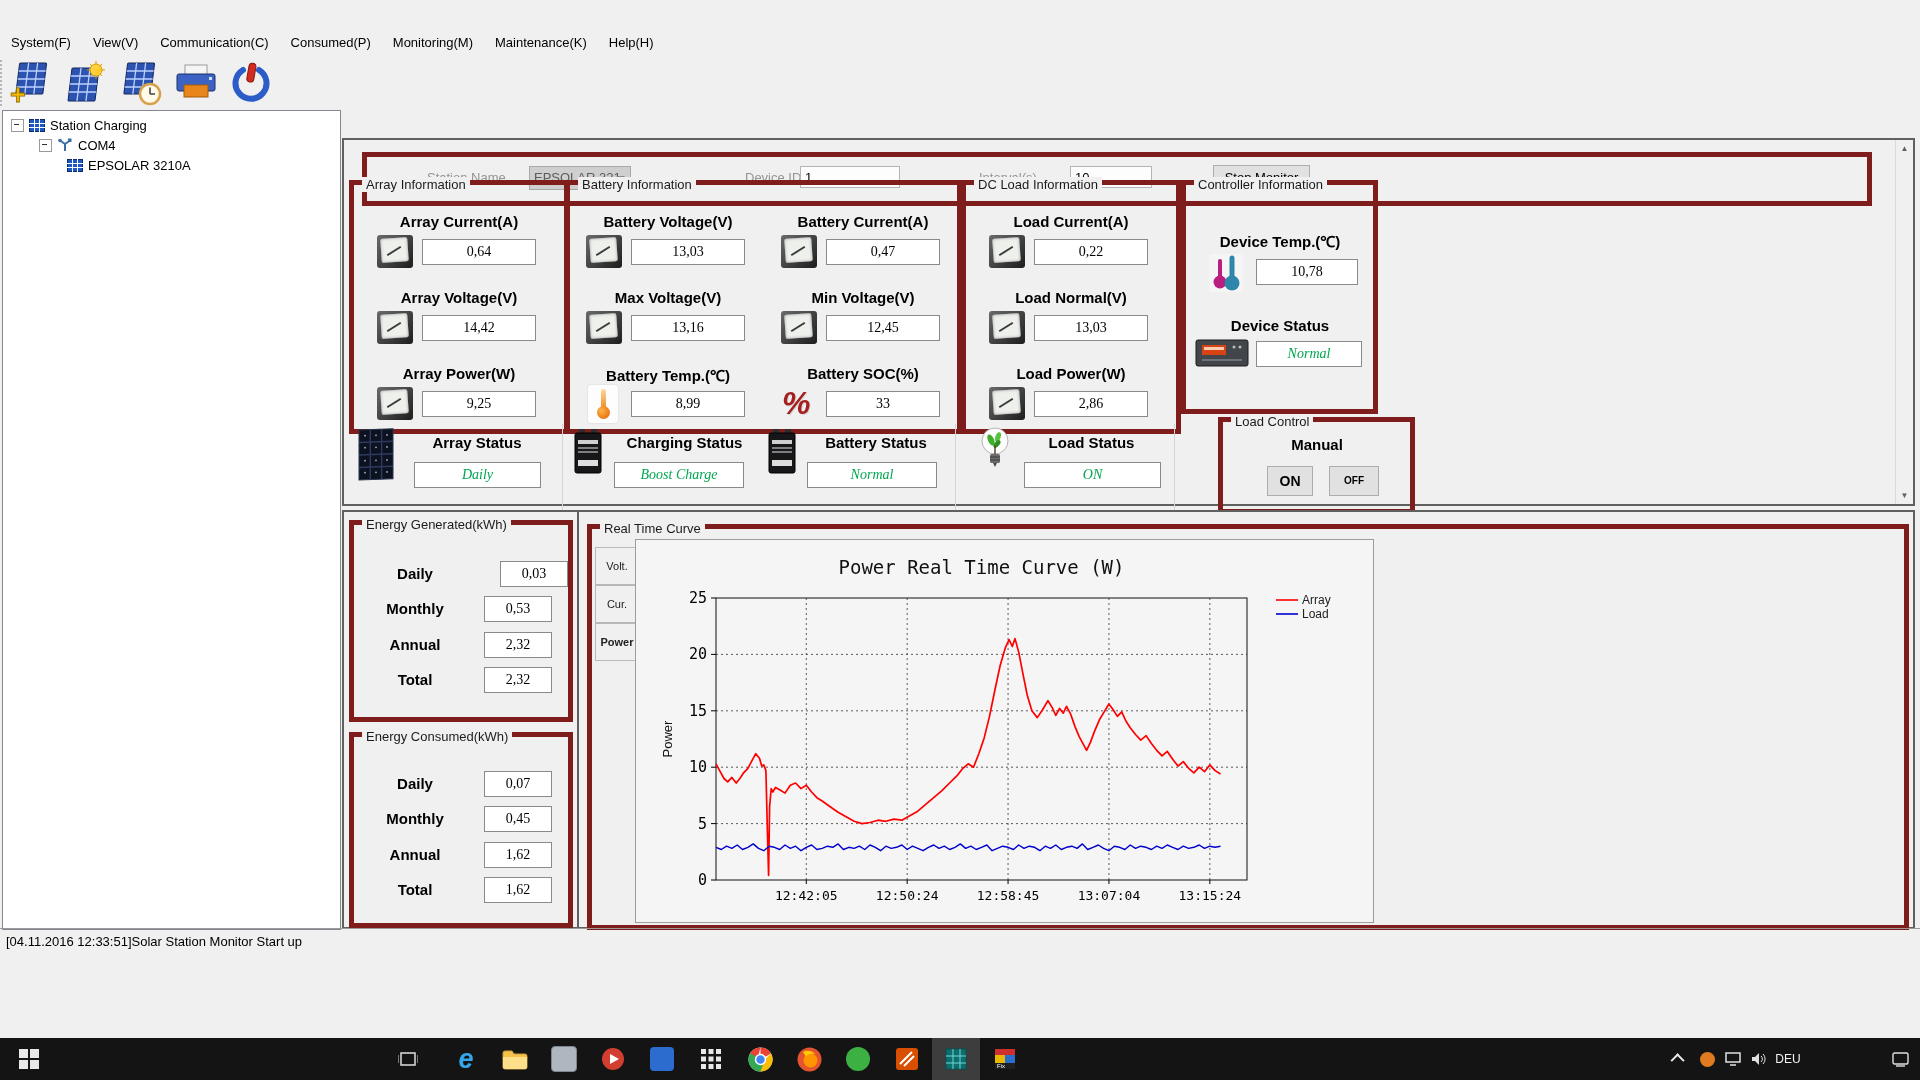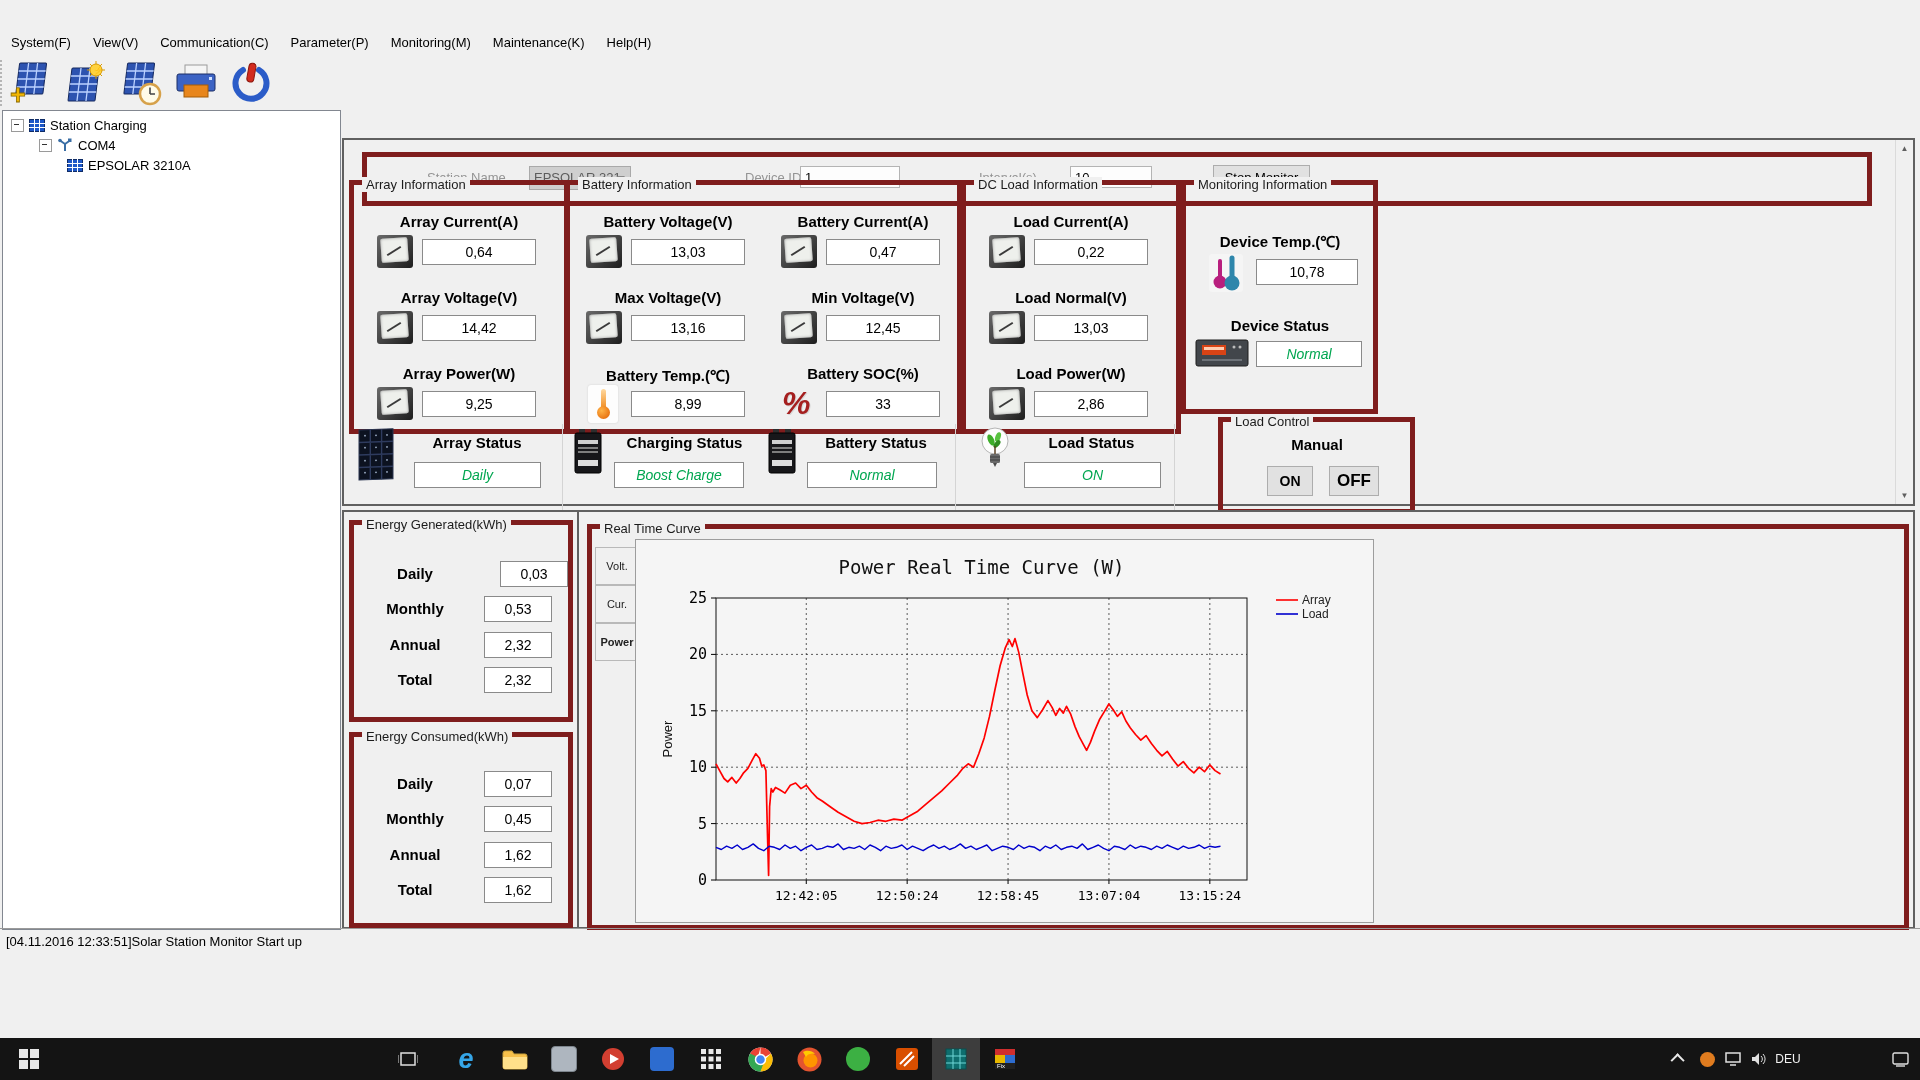--- a/index.html
+++ b/index.html
@@ -18,21 +18,21 @@
   
   #tree{position:absolute;left:2px;top:110px;width:337px;height:818px;background:#fff;border:1px solid #828790;}
   .trow{position:absolute;height:20px;display:flex;align-items:center;gap:5px;font-size:13px;white-space:nowrap;}
   .expander{width:11px;height:11px;border:1px solid #9a9a9a;background:#fff;position:relative;flex:0 0 auto;}
   .expander::before{content:"";position:absolute;left:2px;top:4px;width:5px;height:1px;background:#333;}
   
   .panel{position:absolute;border:2px solid #606060;background:#f0f0f0;}
   .gbox{position:absolute;border:5px solid #7f1d1d;}
   .gtitle{position:absolute;top:-8px;left:8px;background:#f0f0f0;padding:0 4px;font-size:13px;color:#1b1b1b;white-space:nowrap;}
   .mlabel{position:absolute;font-weight:bold;font-size:15px;text-align:center;white-space:nowrap;}
-  .vbox{position:absolute;background:#fff;border:1px solid #8a8a8a;text-align:center;font-size:14px;height:24px;line-height:24px;}
+  .vbox{position:absolute;background:#fff;border:1px solid #8a8a8a;text-align:center;font-size:14px;height:24px;line-height:24px;font-family:Liberation Serif, serif;}
   .statusv{font-style:italic;color:#00a650;}
   .vsep{position:absolute;width:1px;background:#d4d4d4;}
   
   .micon{position:absolute;width:36px;height:33px;background:linear-gradient(135deg,#6a6a6a,#1d1d1d);border-radius:3px;}
   .micon::before{content:"";position:absolute;left:4px;top:3px;right:5px;bottom:6px;background:#eef0ec;border-radius:2px;transform:rotate(-4deg);box-shadow:inset 0 0 3px #999;}
   .micon::after{content:"";position:absolute;left:9px;top:15px;width:16px;height:2px;background:#3a3a3a;transform:rotate(-32deg);}
   
   .thermo{position:absolute;width:30px;height:38px;background:#fdfdfd;border-radius:3px;box-shadow:0 0 2px #ccc;}
   .thermo::before{content:"";position:absolute;left:13px;top:4px;width:5px;height:20px;background:linear-gradient(#ffd9a0,#f08a1d);border-radius:3px;}
   .thermo::after{content:"";position:absolute;left:9px;top:21px;width:13px;height:13px;border-radius:50%;background:radial-gradient(circle at 35% 35%,#ffb347,#e05d00);}
@@ -58,21 +58,21 @@
 </head>
 <body>
 
 <div id="app">
 
 
   <div id="menubar">
     <div class="menu-item">System(F)</div>
     <div class="menu-item">View(V)</div>
     <div class="menu-item">Communication(C)</div>
-    <div class="menu-item">Parameter(P)</div>
+    <div class="menu-item">Consumed(P)</div>
     <div class="menu-item">Monitoring(M)</div>
     <div class="menu-item">Maintenance(K)</div>
     <div class="menu-item">Help(H)</div>
   </div>
 
   <div class="grip"></div>
   <div id="toolbar">
     <div class="tbtn">
       <svg width="46" height="46" viewBox="0 0 46 46">
           <g transform="skewX(-7)">
@@ -267,21 +267,21 @@
         <path d="M18 20v8" stroke="#5c4326" stroke-width="1.5"></path>
         <rect x="13" y="28" width="10" height="9" rx="1.5" fill="#6b6b6b"></rect>
         <path d="M13 31h10M13 34h10" stroke="#3e3e3e"></path>
         <path d="M16 37l2 4 2-4z" fill="#4a4a4a"></path>
       </svg>
     <div class="mlabel" style="left:685px;top:294px;width:125px">Load Status</div>
     <div class="vbox statusv" style="left:680px;top:322px;width:135px">ON</div>
     <div class="vsep" style="left:830px;top:284px;height:216px"></div>
 
     <div class="gbox" style="left:837px;top:40px;width:187px;height:224px">
-      <span class="gtitle">Monitoring Information</span>
+      <span class="gtitle">Controller Information</span>
       <div class="mlabel" style="left:14px;top:46px;width:160px">Device Temp.(℃)</div>
       <svg class="abs" style="left:22px;top:68px" width="36" height="40" viewBox="0 0 36 40">
           <rect x="1" y="1" width="34" height="38" rx="3" fill="#f5f5f5"></rect>
           <path d="M12 8v18" stroke="#b81f7e" stroke-width="4" stroke-linecap="round"></path>
           <circle cx="12" cy="29" r="6.5" fill="#b81f7e"></circle>
           <path d="M24 5v20" stroke="#2e86ab" stroke-width="5" stroke-linecap="round"></path>
           <circle cx="24" cy="30" r="7.5" fill="#2e86ab"></circle>
         </svg>
       <div class="vbox" style="left:70px;top:74px;width:100px">10,78</div>
       <div class="mlabel" style="left:14px;top:132px;width:160px">Device Status</div>
@@ -293,21 +293,21 @@
           <circle cx="46" cy="10" r="1.5" fill="#bbb"></circle>
           <rect x="8" y="22" width="40" height="2" fill="#6d7278"></rect>
         </svg>
       <div class="vbox" style="left:70px;top:156px;width:104px"><span class="statusv">Normal</span></div>
     </div>
 
     <div class="gbox" style="left:874px;top:277px;width:187px;height:87px">
       <span class="gtitle">Load Control</span>
       <div class="mlabel" style="left:14px;top:14px;width:160px">Manual</div>
       <div class="btn" style="left:44px;top:44px;width:44px;height:28px;line-height:28px;font-weight:bold;font-size:14px">ON</div>
-      <div class="btn" style="left:106px;top:44px;width:48px;height:28px;line-height:28px;font-weight:bold;font-size:17px">OFF</div>
+      <div class="btn" style="left:106px;top:44px;width:48px;height:28px;line-height:28px;font-weight:bold;font-size:10px">OFF</div>
     </div>
   </div>
 
   <div class="panel" style="left:342px;top:510px;width:1569px;height:415px">
     <div style="position:absolute;left:233px;top:0;width:2px;height:100%;background:#606060"></div>
 
     <div class="gbox" style="left:5px;top:8px;width:214px;height:192px">
       <span class="gtitle">Energy Generated(kWh)</span>
       <div class="mlabel" style="left:16px;top:40px;width:90px">Daily</div>
       <div class="vbox" style="left:146px;top:36px;width:66px">0,03</div>

